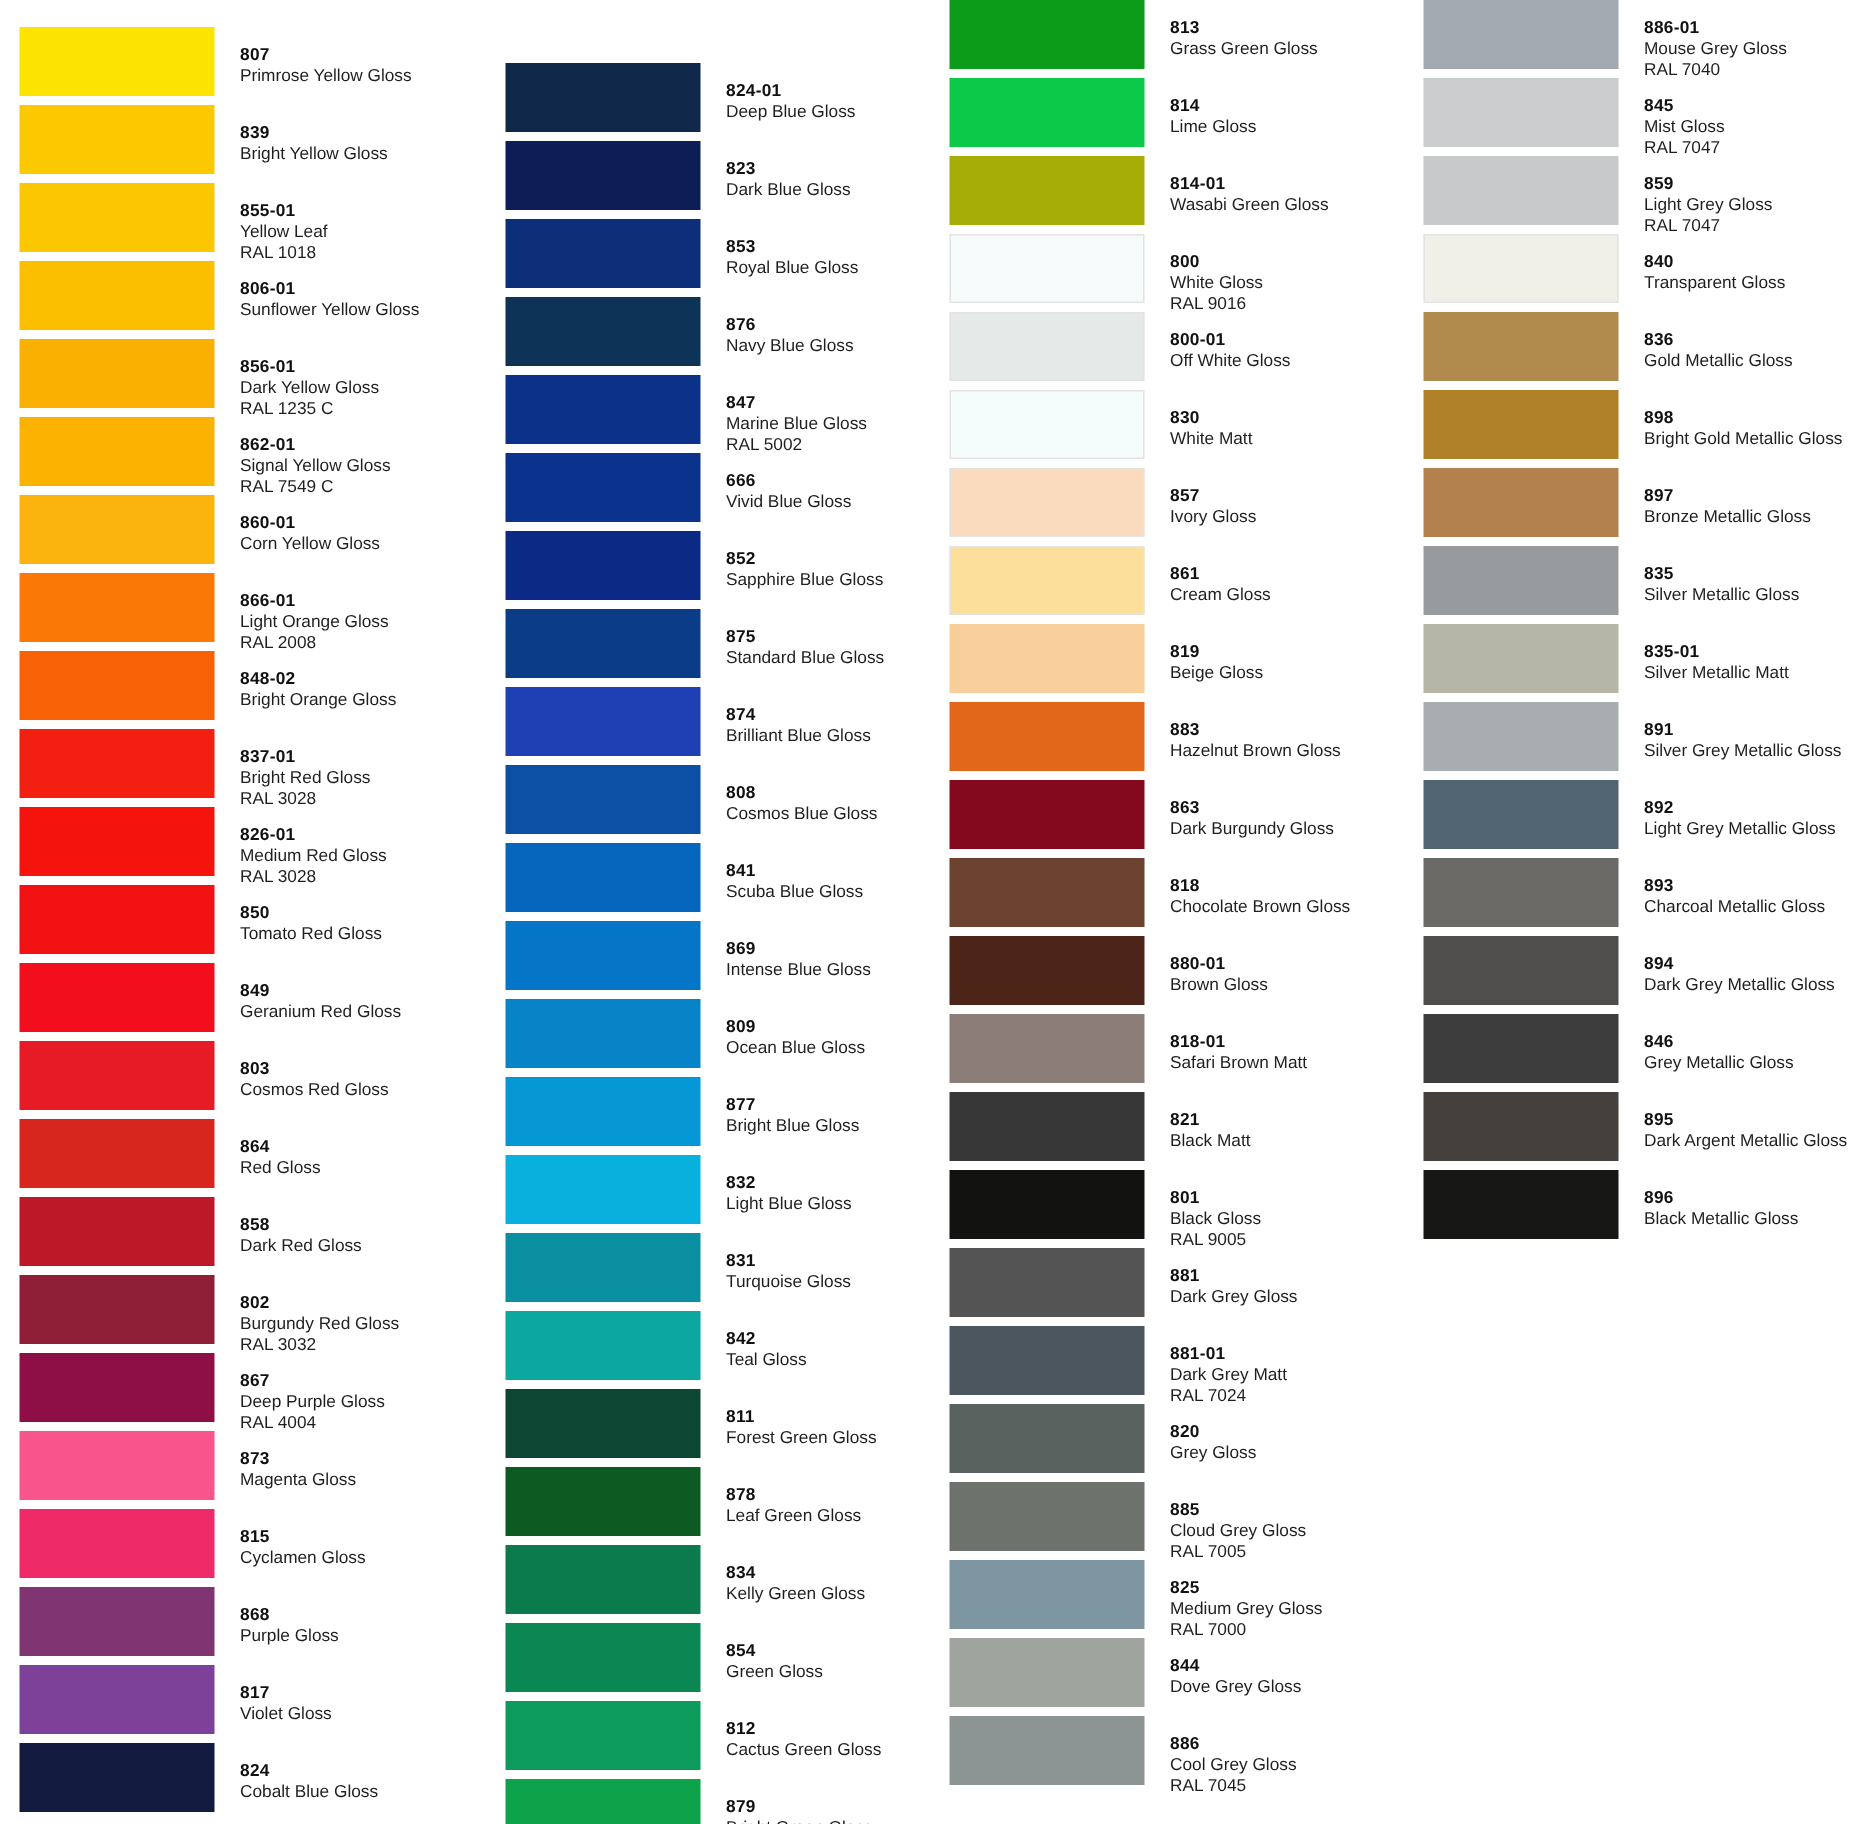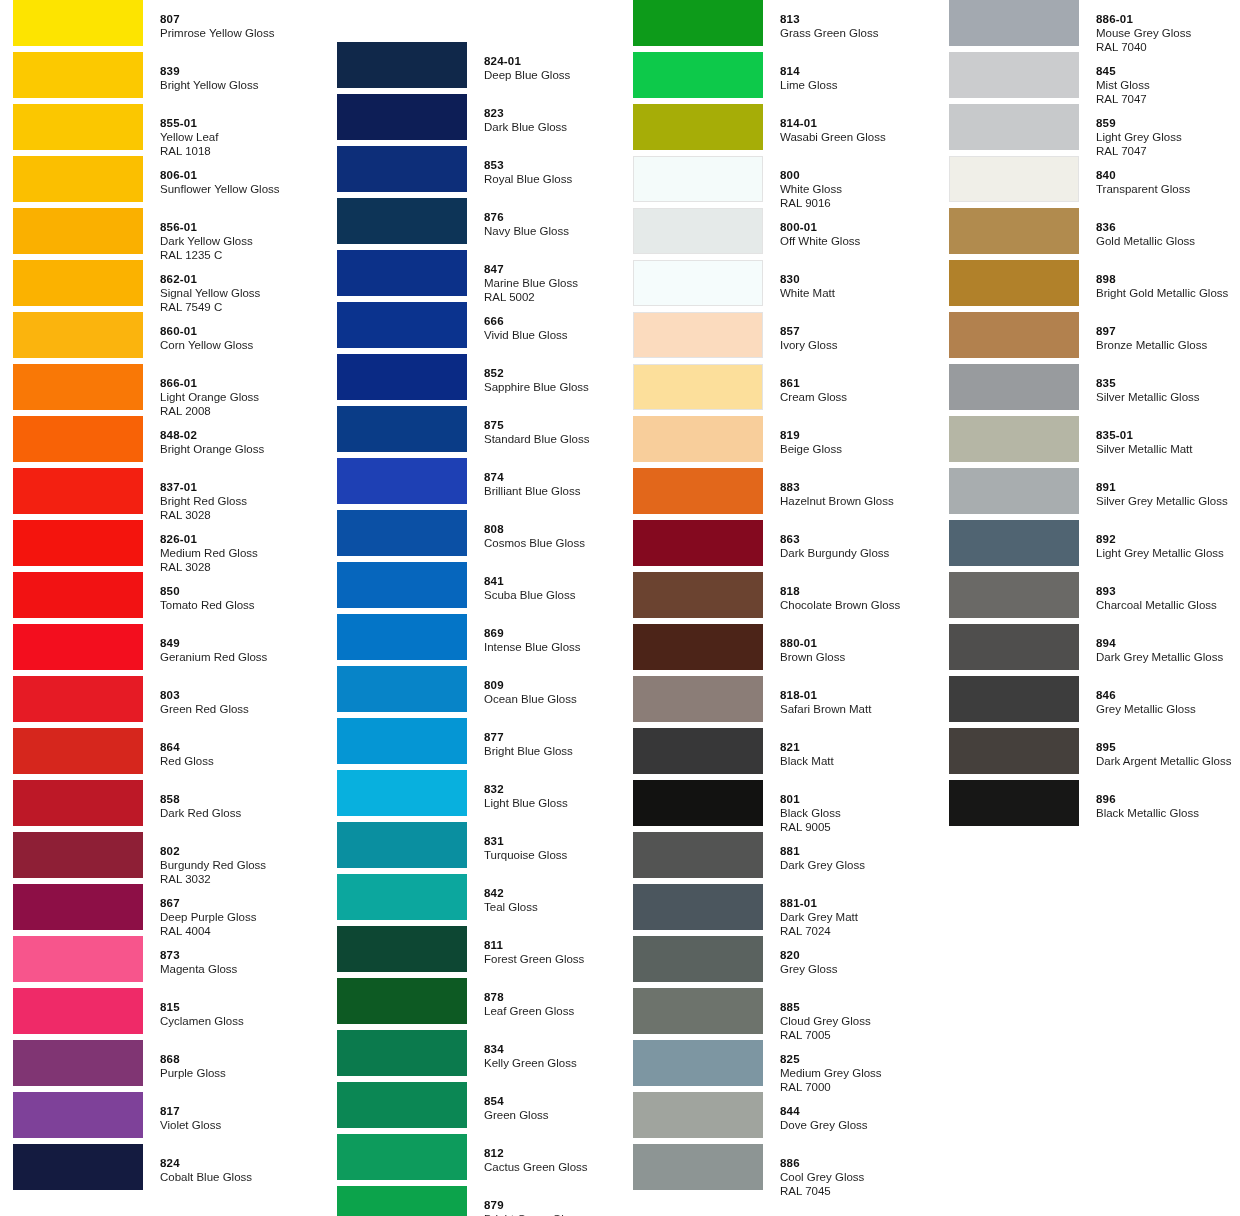--- a/index.html
+++ b/index.html
@@ -19,21 +19,21 @@
     display: flex;
     width: 1240px;
     height: 1216px;
     align-items: flex-start;
   }
   .color-column {
     display: flex;
     flex-direction: column;
     flex: 0 0 auto;
   }
-  .col-0 { width: 310px; padding-left: 13px; }
+  .col-0 { width: 310px; padding-left: 13px; margin-top: 18px; }
   .col-1 { width: 292px; padding-left: 14px; margin-top: 42px; }
   .col-2 { width: 310px; padding-left: 4px; justify-content: center; }
   .col-3 { width: 311px; padding-left: 6px; }
 
   .swatch-row {
     display: flex;
     align-items: flex-start;
     height: 52px;
     flex: 0 0 auto;
   }
@@ -173,21 +173,21 @@
         <div class="chip" style="background-color: rgb(243, 14, 30);"></div>
         <div class="label-block">
           <div class="code">849</div>
           <div class="cname">Geranium Red Gloss</div>
         </div>
       </div>
       <div class="swatch-row">
         <div class="chip" style="background-color: rgb(230, 27, 37);"></div>
         <div class="label-block">
           <div class="code">803</div>
-          <div class="cname">Green Red Gloss</div>
+          <div class="cname">Cosmos Red Gloss</div>
         </div>
       </div>
       <div class="swatch-row">
         <div class="chip" style="background-color: rgb(214, 38, 29);"></div>
         <div class="label-block">
           <div class="code">864</div>
           <div class="cname">Red Gloss</div>
         </div>
       </div>
       <div class="swatch-row">

